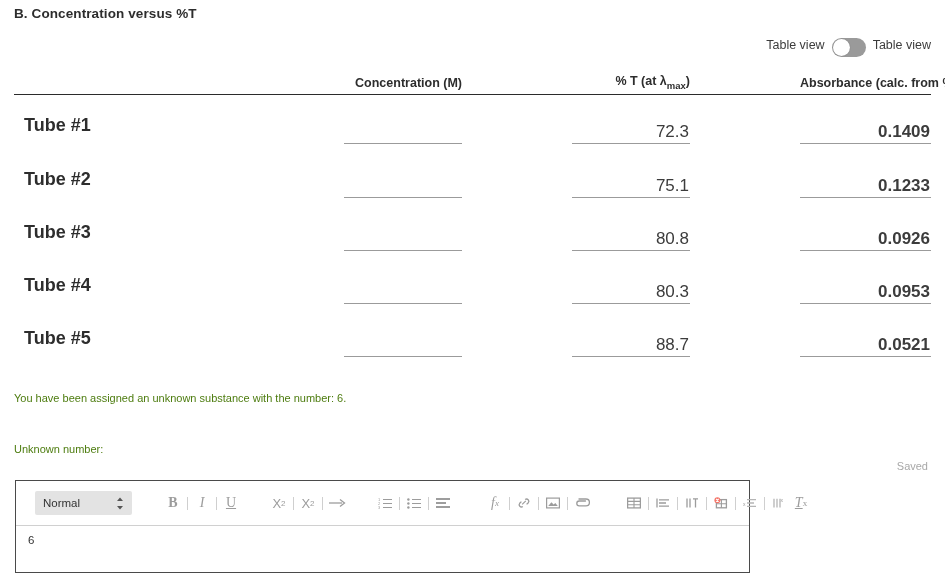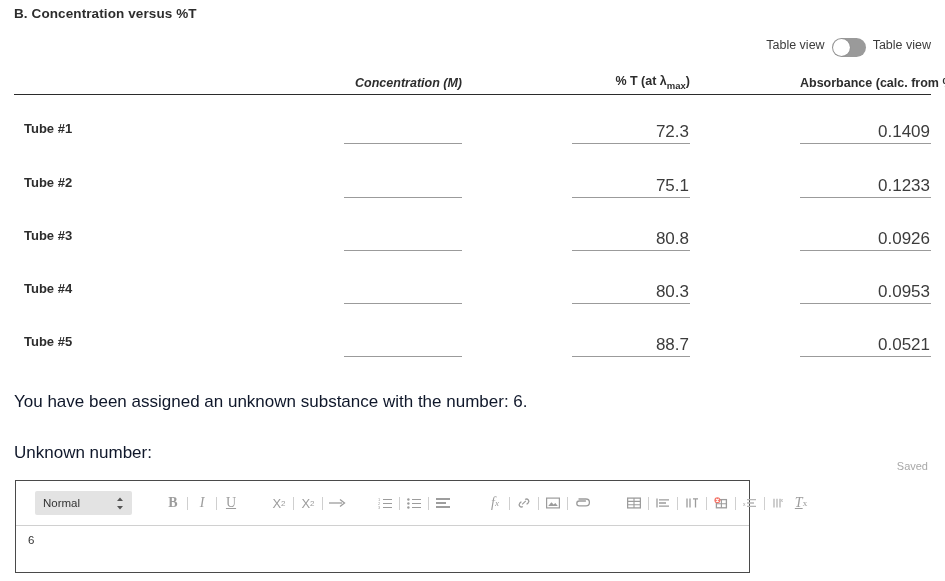--- a/index.html
+++ b/index.html
@@ -61,43 +61,43 @@
   .tbl .hrule {
     height: 0; border-top: 1.5px solid #2b2b2b;
     width: 100%;
   }
   .hdr-row {
     display: flex;
     align-items: flex-end;
     height: 28px;
   }
   .col-label  { width: 330px; flex: 0 0 330px; }
-  .col-conc   { width: 118px; flex: 0 0 118px; margin-left: 0px; font-style: italic; }
+  .col-conc   { width: 118px; flex: 0 0 118px; margin-left: 0px; }
   .col-gap1   { width: 110px; flex: 0 0 110px; }
   .col-pt     { width: 118px; flex: 0 0 118px; }
   .col-gap2   { width: 110px; flex: 0 0 110px; }
-  .col-abs    { width: 131px; flex: 0 0 131px; }
+  .col-abs    { width: 131px; flex: 0 0 131px; font-weight: bold; }
 
   .hdr-txt {
     font-size: 12.5px;
     font-weight: bold;
     color: #2d2d2d;
     text-align: right;
     padding-bottom: 4px;
     white-space: nowrap;
   }
   .hdr-txt sub { font-size: 9.5px; }
 
   .data-row {
     display: flex;
     align-items: flex-end;
     height: 53.3px;
   }
   .row-label {
-    font-size: 13px;
+    font-size: 18px;
     font-weight: bold;
     color: #2d2d2d;
     padding-bottom: 12px;
     padding-left: 10px;
   }
   .cell {
     padding-bottom: 4px;
   }
   .cell .val {
     display: block;
@@ -113,22 +113,22 @@
     display: block;
     height: 0;
     border-bottom: 1px solid #9b9b9b;
     margin-top: 3px;
   }
 
   
   .para {
     position: absolute;
     left: 14px;
-    font-size: 17px;
-    color: #0f172a;
+    font-size: 11px;
+    color: #4d7c0f;
   }
   .para-assigned { top: 392px; }
   .para-unknown  { top: 443px; }
 
   
   .saved-label {
     position: absolute;
     right: 17px; top: 460px;
     font-size: 11px;
     color: #a8a8a8;

